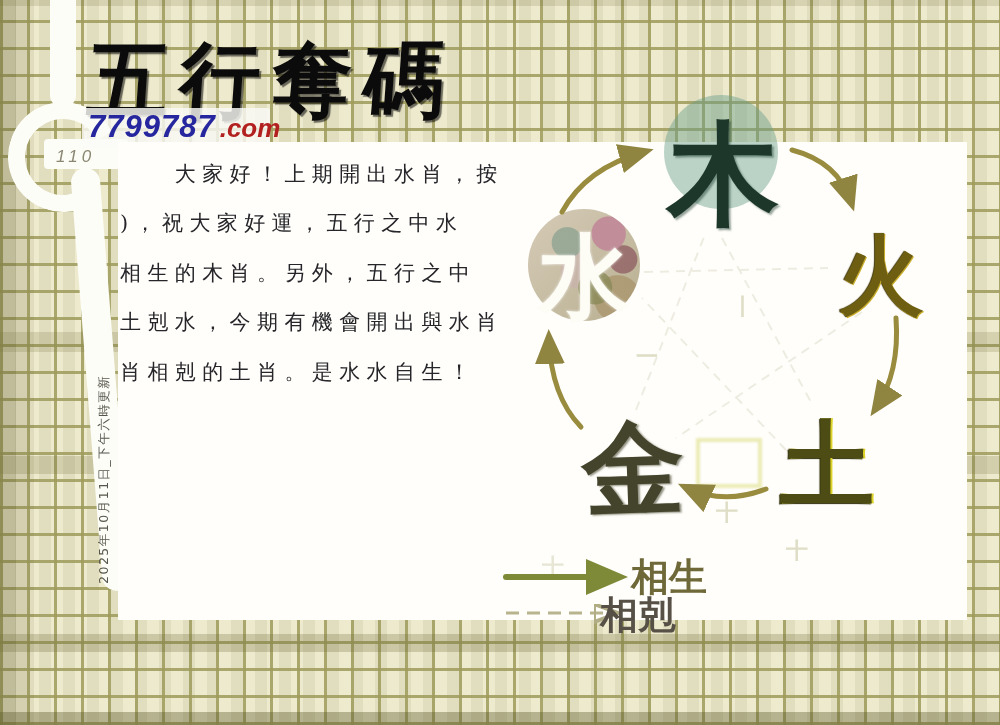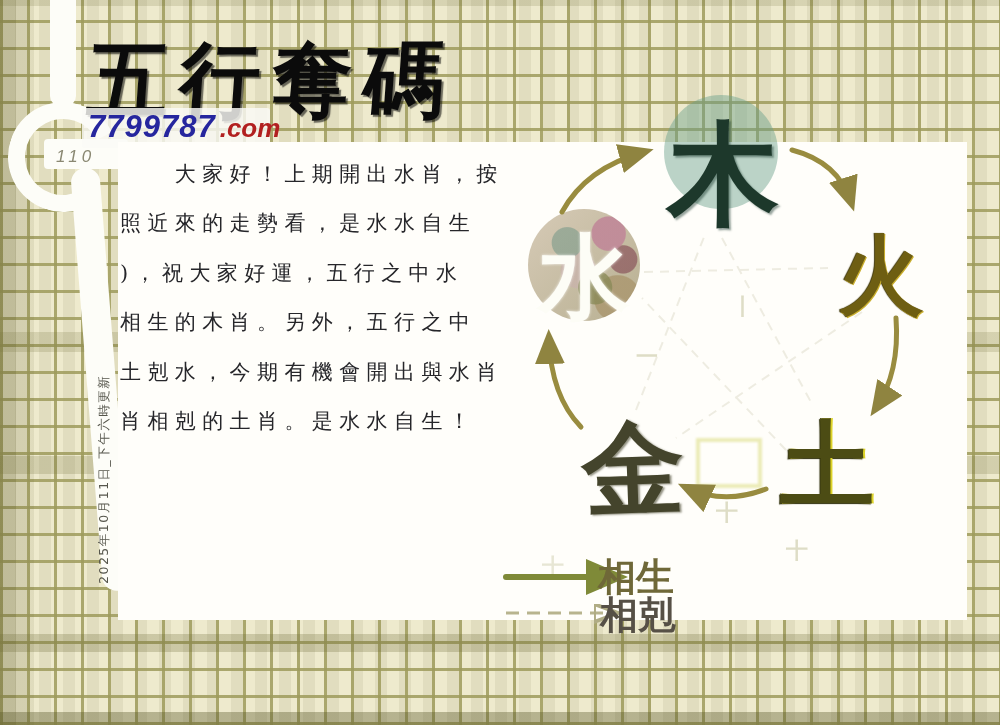--- a/index.html
+++ b/index.html
@@ -106,21 +106,21 @@
   }
   .ghost-mark{
     position:absolute;color:rgba(145,145,78,.30);
     font-size:22px;font-weight:bold;
   }
   .gm1{left:716px;top:498px;} .gm2{left:786px;top:536px;}
   .gm3{left:636px;top:342px;} .gm4{left:732px;top:292px;}
   .gm5{left:542px;top:552px;color:rgba(145,145,78,.22);}
   
   .legend-label{position:absolute;font-size:38px;font-weight:bold;white-space:nowrap;}
-  .legend-sheng{left:598px;top:552px;color:#6f6838;}
+  .legend-sheng{left:631px;top:552px;color:#6f6838;}
   .legend-ke{left:600px;top:590px;color:#565046;}
 </style>
 </head>
 <body>
 
 <div class="page">
 
   <div class="orn orn-topbar"></div>
   <div class="orn-ring"></div>
   <div class="orn orn-crossbar"></div>
@@ -128,21 +128,20 @@
   <div class="page-number">110</div>
 
   <div class="main-title">五行奪碼</div>
   <div class="url-plate"></div>
   <div class="site-url"><span class="site-name">7799787</span><span class="site-tld">.com</span></div>
 
   <div class="card"></div>
 
   <div class="article">
     <div class="line">　　大家好！上期開出水肖，按</div>
-    <div class="line">照近來的走勢看，是水水自生</div>
     <div class="line">)，祝大家好運，五行之中水</div>
     <div class="line">相生的木肖。另外，五行之中</div>
     <div class="line">土剋水，今期有機會開出與水肖</div>
     <div class="line">肖相剋的土肖。是水水自生！</div>
   </div>
 
   <div class="teal-circle"></div>
   <div class="elem elem-wood">木</div>
   <div class="water-circle"></div>
   <div class="elem-water">水</div>

